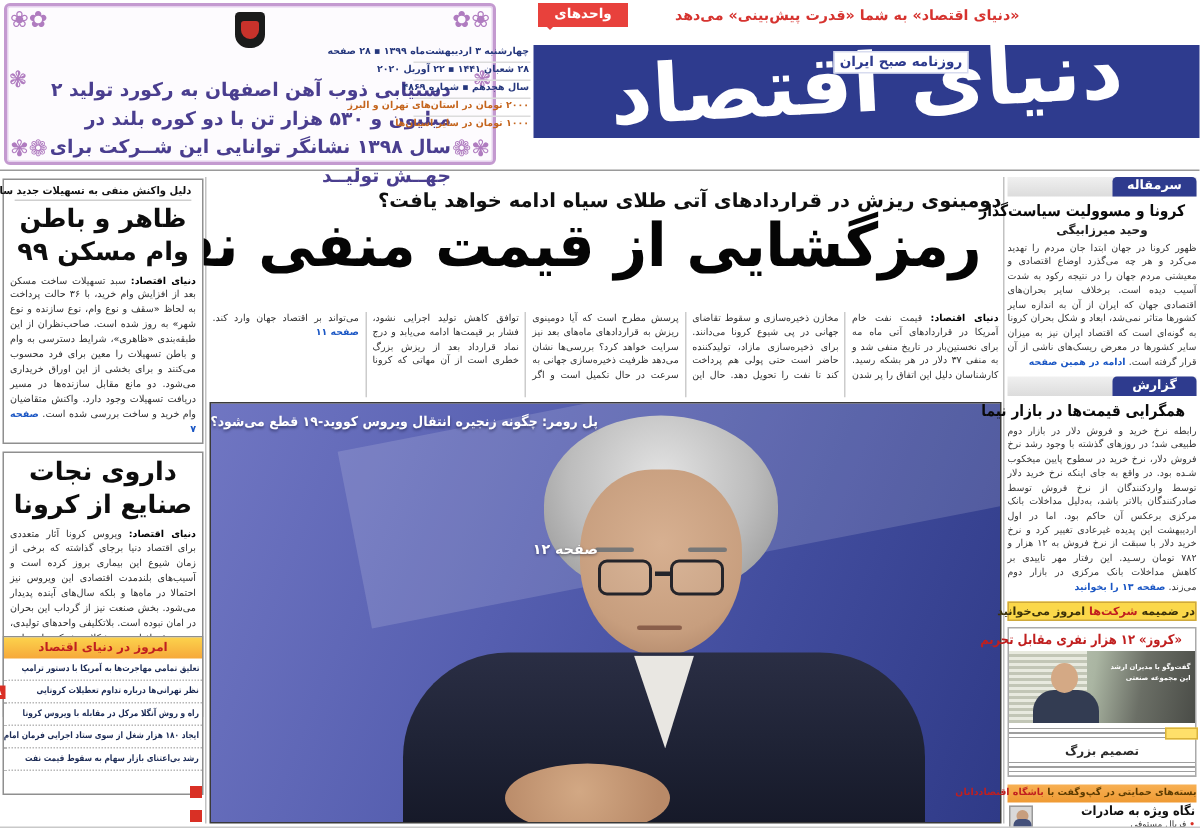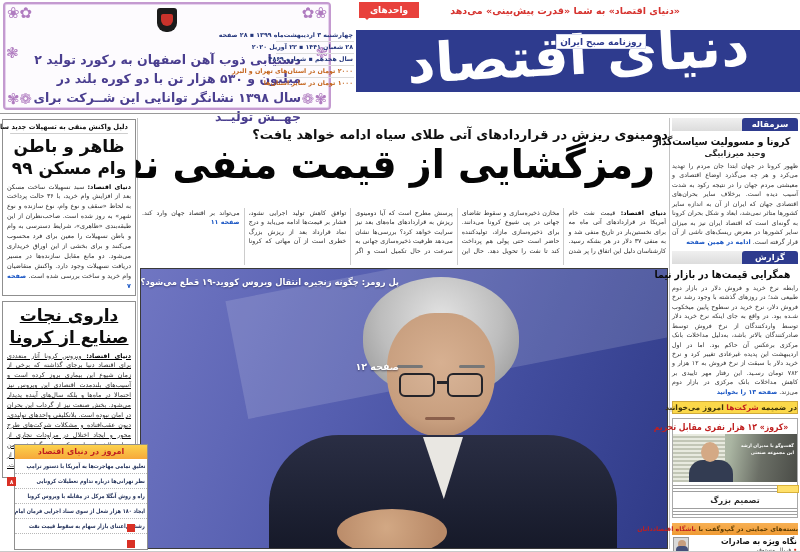--- a/index.html
+++ b/index.html
@@ -45,30 +45,30 @@
   .dateblock .row { border-bottom:1px solid #dcdcdc; padding:1px 1px 1.5px 0; line-height:1.35; white-space:nowrap; }
   .dateblock .row.price { color:#c4641c; }
   .dateblock .row:last-child { border-bottom:none; }
 
   .toprule { left:0; top:113px; width:800px; height:1px; background:#9a9a9a; }
   .vrule   { width:1px; background:#c2c2c2; top:118px; height:431px; }
 
   
   .lbox { left:2px; width:134px; border:1px solid #8f8f8f; background:#fff; padding:3px 4px; }
   .lbox1 { top:119px; height:177px; }
-  .lbox2 { top:301px; height:177px;text-decoration:underline; }
+  .lbox2 { top:301px; height:177px; }
   .l-kicker { font-size:7px; font-weight:bold; text-align:center; color:#111;
               border-bottom:1px solid #cfcfcf; padding-bottom:2px; margin-bottom:2px;
               transform:scaleX(.95); }
   .l-title { font-size:17px; font-weight:bold; text-align:center; color:#0d0d0d; line-height:1.28; }
   .l-body { font-size:6.4px; text-align:justify; color:#2b2b2b; line-height:1.55; margin-top:3px; }
   .lead-b { font-weight:bold; color:#000; }
   .pageref { color:#1a56c4; font-weight:bold; }
 
-  .todaybox { left:2px; top:444px; width:134px; height:106px; border:1px solid #8f8f8f; background:#fff;margin-left:12px; }
+  .todaybox { left:2px; top:424px; width:134px; height:106px; border:1px solid #8f8f8f; background:#fff; }
   .today-head { height:14px; background:linear-gradient(180deg,#fcd24c,#f6a83a); color:#c01f1f;
                 font-size:8px; font-weight:bold; text-align:center; line-height:14px; }
   .trow { display:flex; align-items:center; justify-content:space-between; height:15px;
           border-bottom:1px dotted #b8b8b8; padding:0 2px; }
   .trow .txt { font-size:5.9px; font-weight:bold; color:#1c2b55; white-space:nowrap;
                transform:scaleX(.84); transform-origin:right; }
   .nsq { width:9px; height:9px; background:#d93025; color:#fff; font-size:6px; font-weight:bold;
          text-align:center; line-height:9px; flex:none; }
 
   

